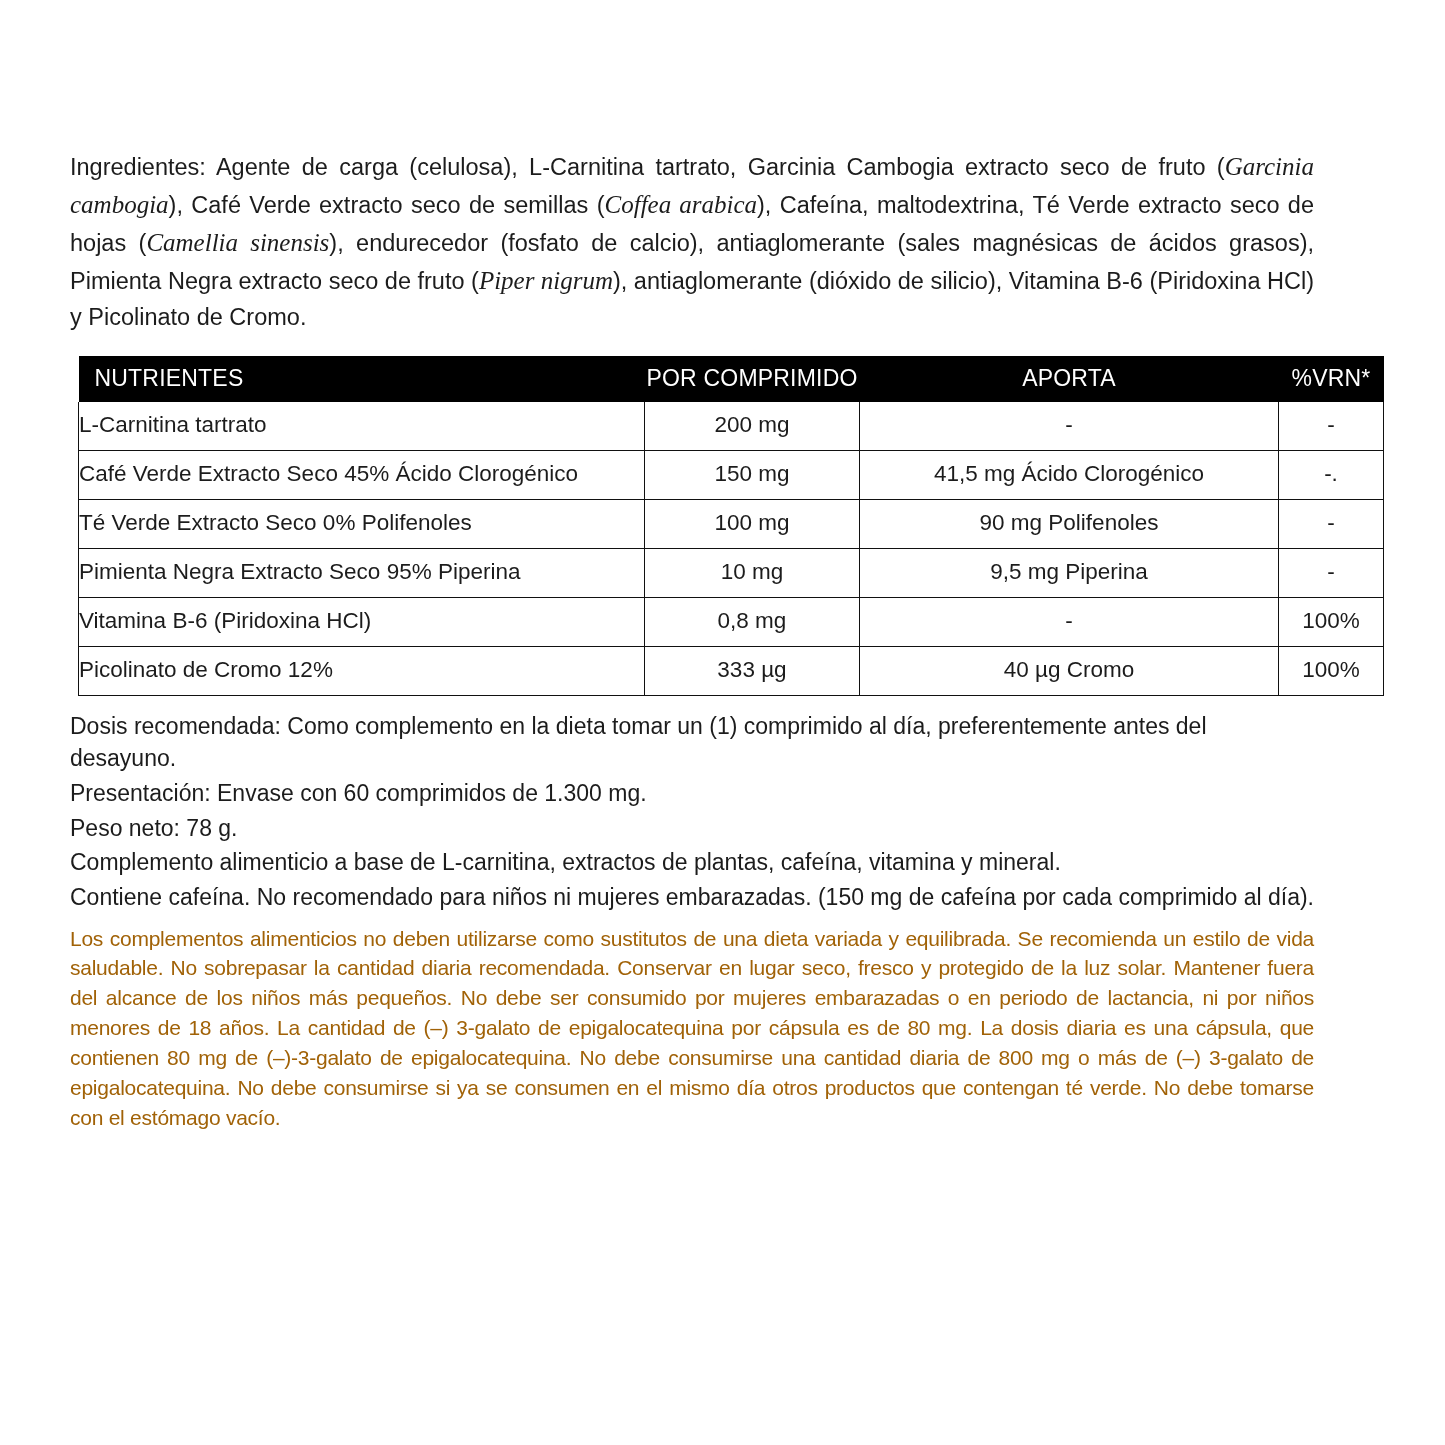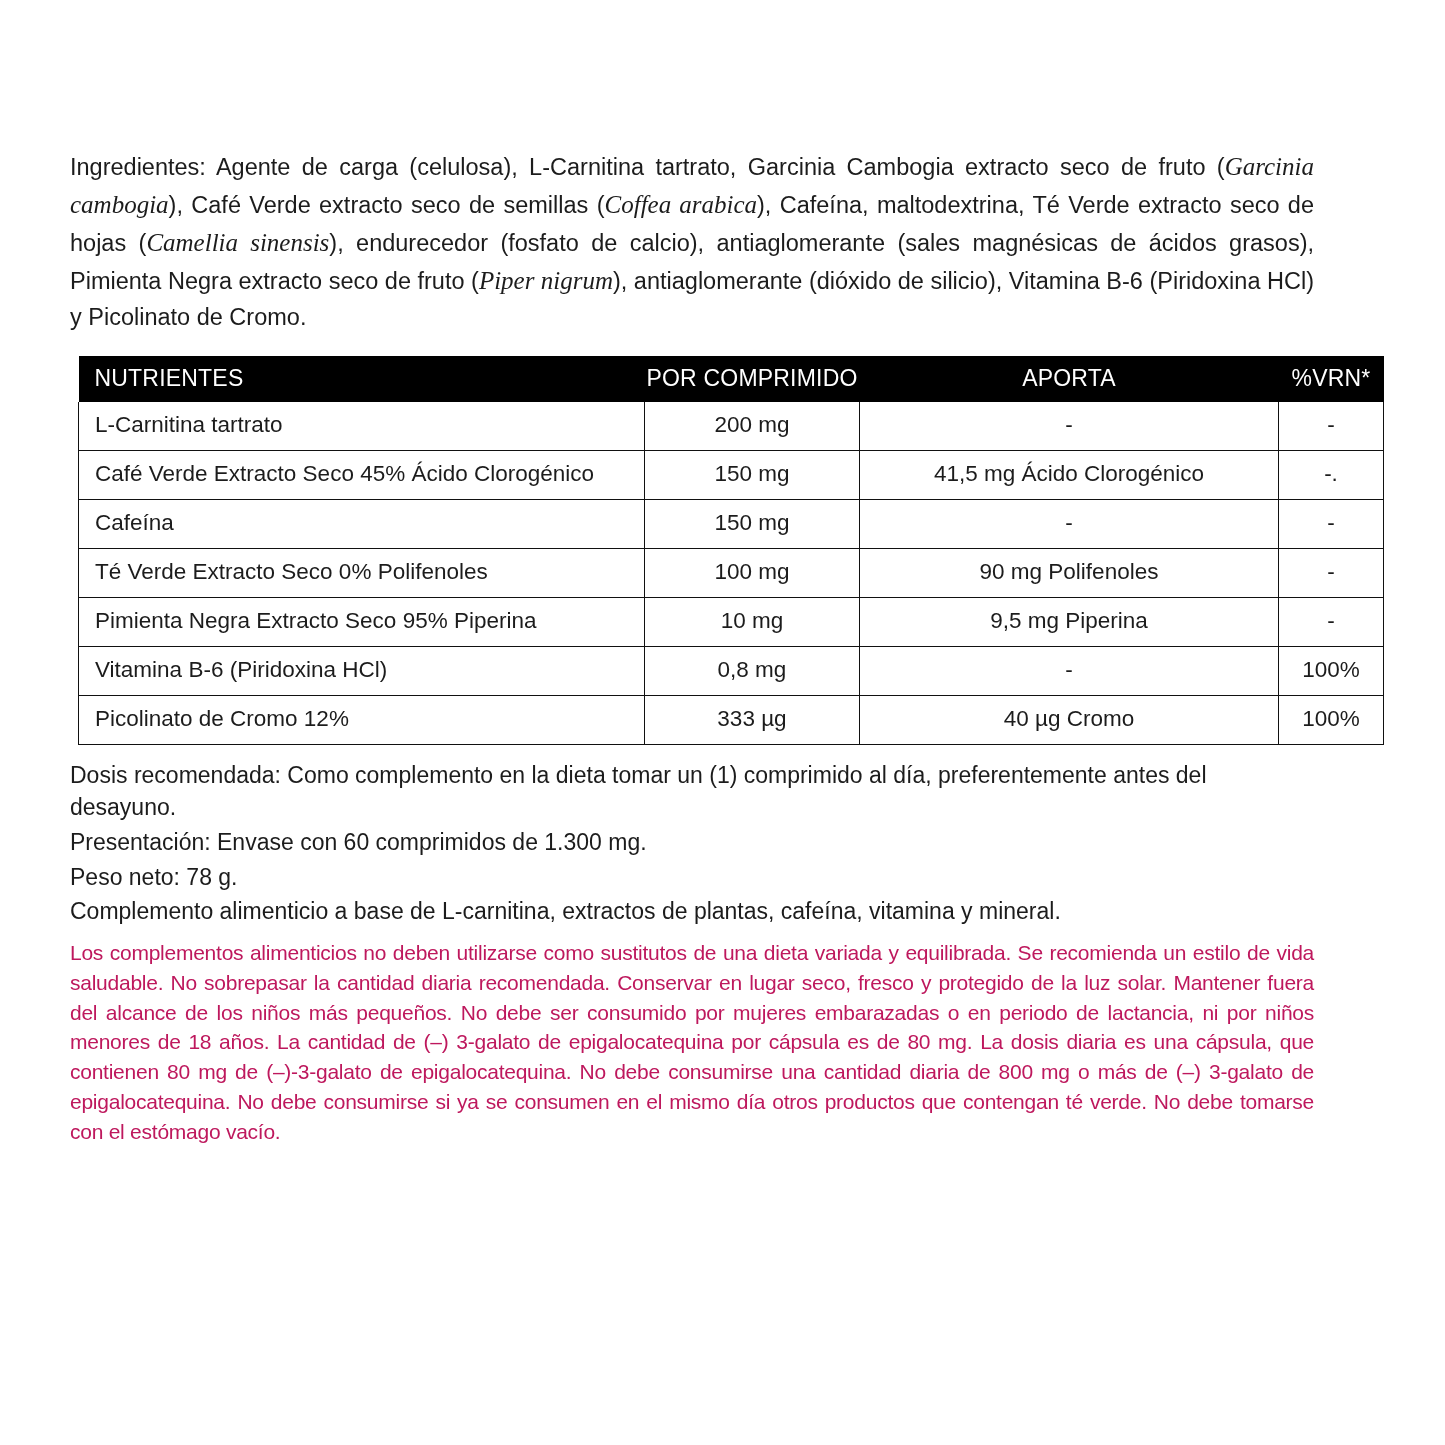--- a/index.html
+++ b/index.html
@@ -65,21 +65,20 @@
     font-size: 22.5px;
     color: #1c1c1c;
     height: 46px;
     padding: 0 0 2px 0;
     border-bottom: 1.6px solid #111;
     border-right: 1.6px solid #111;
     vertical-align: middle;
   }
   table.nutrients tbody td.c-name {
     text-align: left;
-    padding-left: 16px;
     border-left: 1.6px solid #111;
   }
   table.nutrients tbody td.c-dose,
   table.nutrients tbody td.c-aporta,
   table.nutrients tbody td.c-vrn {
     text-align: center;
   }
   table.nutrients tbody tr:first-child td {
     border-top: none;
   }
@@ -94,21 +93,21 @@
     color: #1c1c1c;
     margin: 0 0 4px 0;
   }
   .note.tight {
     margin-bottom: 2px;
   }
   .legal {
     margin-top: 10px;
     font-size: 21px;
     line-height: 1.42;
-    color: #be185d;
+    color: #a16207;
     text-align: justify;
     letter-spacing: -0.25px;
   }
 </style>
 </head>
 <body>
 
 <div class="page">
 
   <p class="ingredients" id="ingredients-paragraph"><span>Ingredientes: Agente de carga (celulosa), L-Carnitina tartrato, Garcinia Cambogia extracto seco de fruto (</span><span class="it">Garcinia cambogia</span><span>), Café Verde extracto seco de semillas (</span><span class="it">Coffea arabica</span><span>), Cafeína, maltodextrina, Té Verde extracto seco de hojas (</span><span class="it">Camellia sinensis</span><span>), endurecedor (fosfato de calcio), antiaglomerante (sales magnésicas de ácidos grasos), Pimienta Negra extracto seco de fruto (</span><span class="it">Piper nigrum</span><span>), antiaglomerante (dióxido de silicio), Vitamina B-6 (Piridoxina HCl) y Picolinato de Cromo.</span></p>
@@ -135,26 +134,20 @@
           <td class="c-aporta">-</td>
           <td class="c-vrn">-</td>
         </tr>
         <tr>
           <td class="c-name">Café Verde  Extracto Seco 45% Ácido Clorogénico</td>
           <td class="c-dose">150 mg</td>
           <td class="c-aporta">41,5 mg Ácido Clorogénico</td>
           <td class="c-vrn">-.</td>
         </tr>
         <tr>
-          <td class="c-name">Cafeína</td>
-          <td class="c-dose">150 mg</td>
-          <td class="c-aporta">-</td>
-          <td class="c-vrn">-</td>
-        </tr>
-        <tr>
           <td class="c-name">Té Verde Extracto Seco 0% Polifenoles</td>
           <td class="c-dose">100 mg</td>
           <td class="c-aporta">90 mg Polifenoles</td>
           <td class="c-vrn">-</td>
         </tr>
         <tr>
           <td class="c-name">Pimienta Negra Extracto Seco 95% Piperina</td>
           <td class="c-dose">10 mg</td>
           <td class="c-aporta">9,5 mg Piperina</td>
           <td class="c-vrn">-</td>
@@ -172,16 +165,17 @@
           <td class="c-vrn">100%</td>
         </tr>
       </tbody>
   </table>
 
   <div class="notes">
     <p class="note tight">Dosis recomendada: Como complemento en la dieta tomar un (1) comprimido al día, preferentemente antes del desayuno.</p>
     <p class="note tight">Presentación: Envase con 60 comprimidos de 1.300 mg.</p>
     <p class="note tight">Peso neto: 78 g.</p>
     <p class="note tight">Complemento alimenticio a base de L-carnitina, extractos de plantas, cafeína, vitamina y mineral.</p>
+    <p class="note tight">Contiene cafeína. No recomendado para niños ni mujeres embarazadas. (150 mg de cafeína por cada comprimido al día).</p>
     <p class="legal">Los complementos alimenticios no deben utilizarse como sustitutos de una dieta variada y equilibrada. Se recomienda un estilo de vida saludable. No sobrepasar la cantidad diaria recomendada. Conservar en lugar seco, fresco y protegido de la luz solar. Mantener fuera del alcance de los niños más pequeños. No debe ser consumido por mujeres embarazadas o en periodo de lactancia, ni por niños menores de 18 años. La cantidad de (–) 3-galato de epigalocatequina por cápsula es de 80 mg. La dosis diaria es una cápsula, que contienen 80 mg de (–)-3-galato de epigalocatequina. No debe consumirse una cantidad diaria de 800 mg o más de (–) 3-galato de epigalocatequina. No debe consumirse si ya se consumen en el mismo día otros productos que contengan té verde. No debe tomarse con el estómago vacío.</p>
   </div>
 
 </div>
 
 </body></html>

